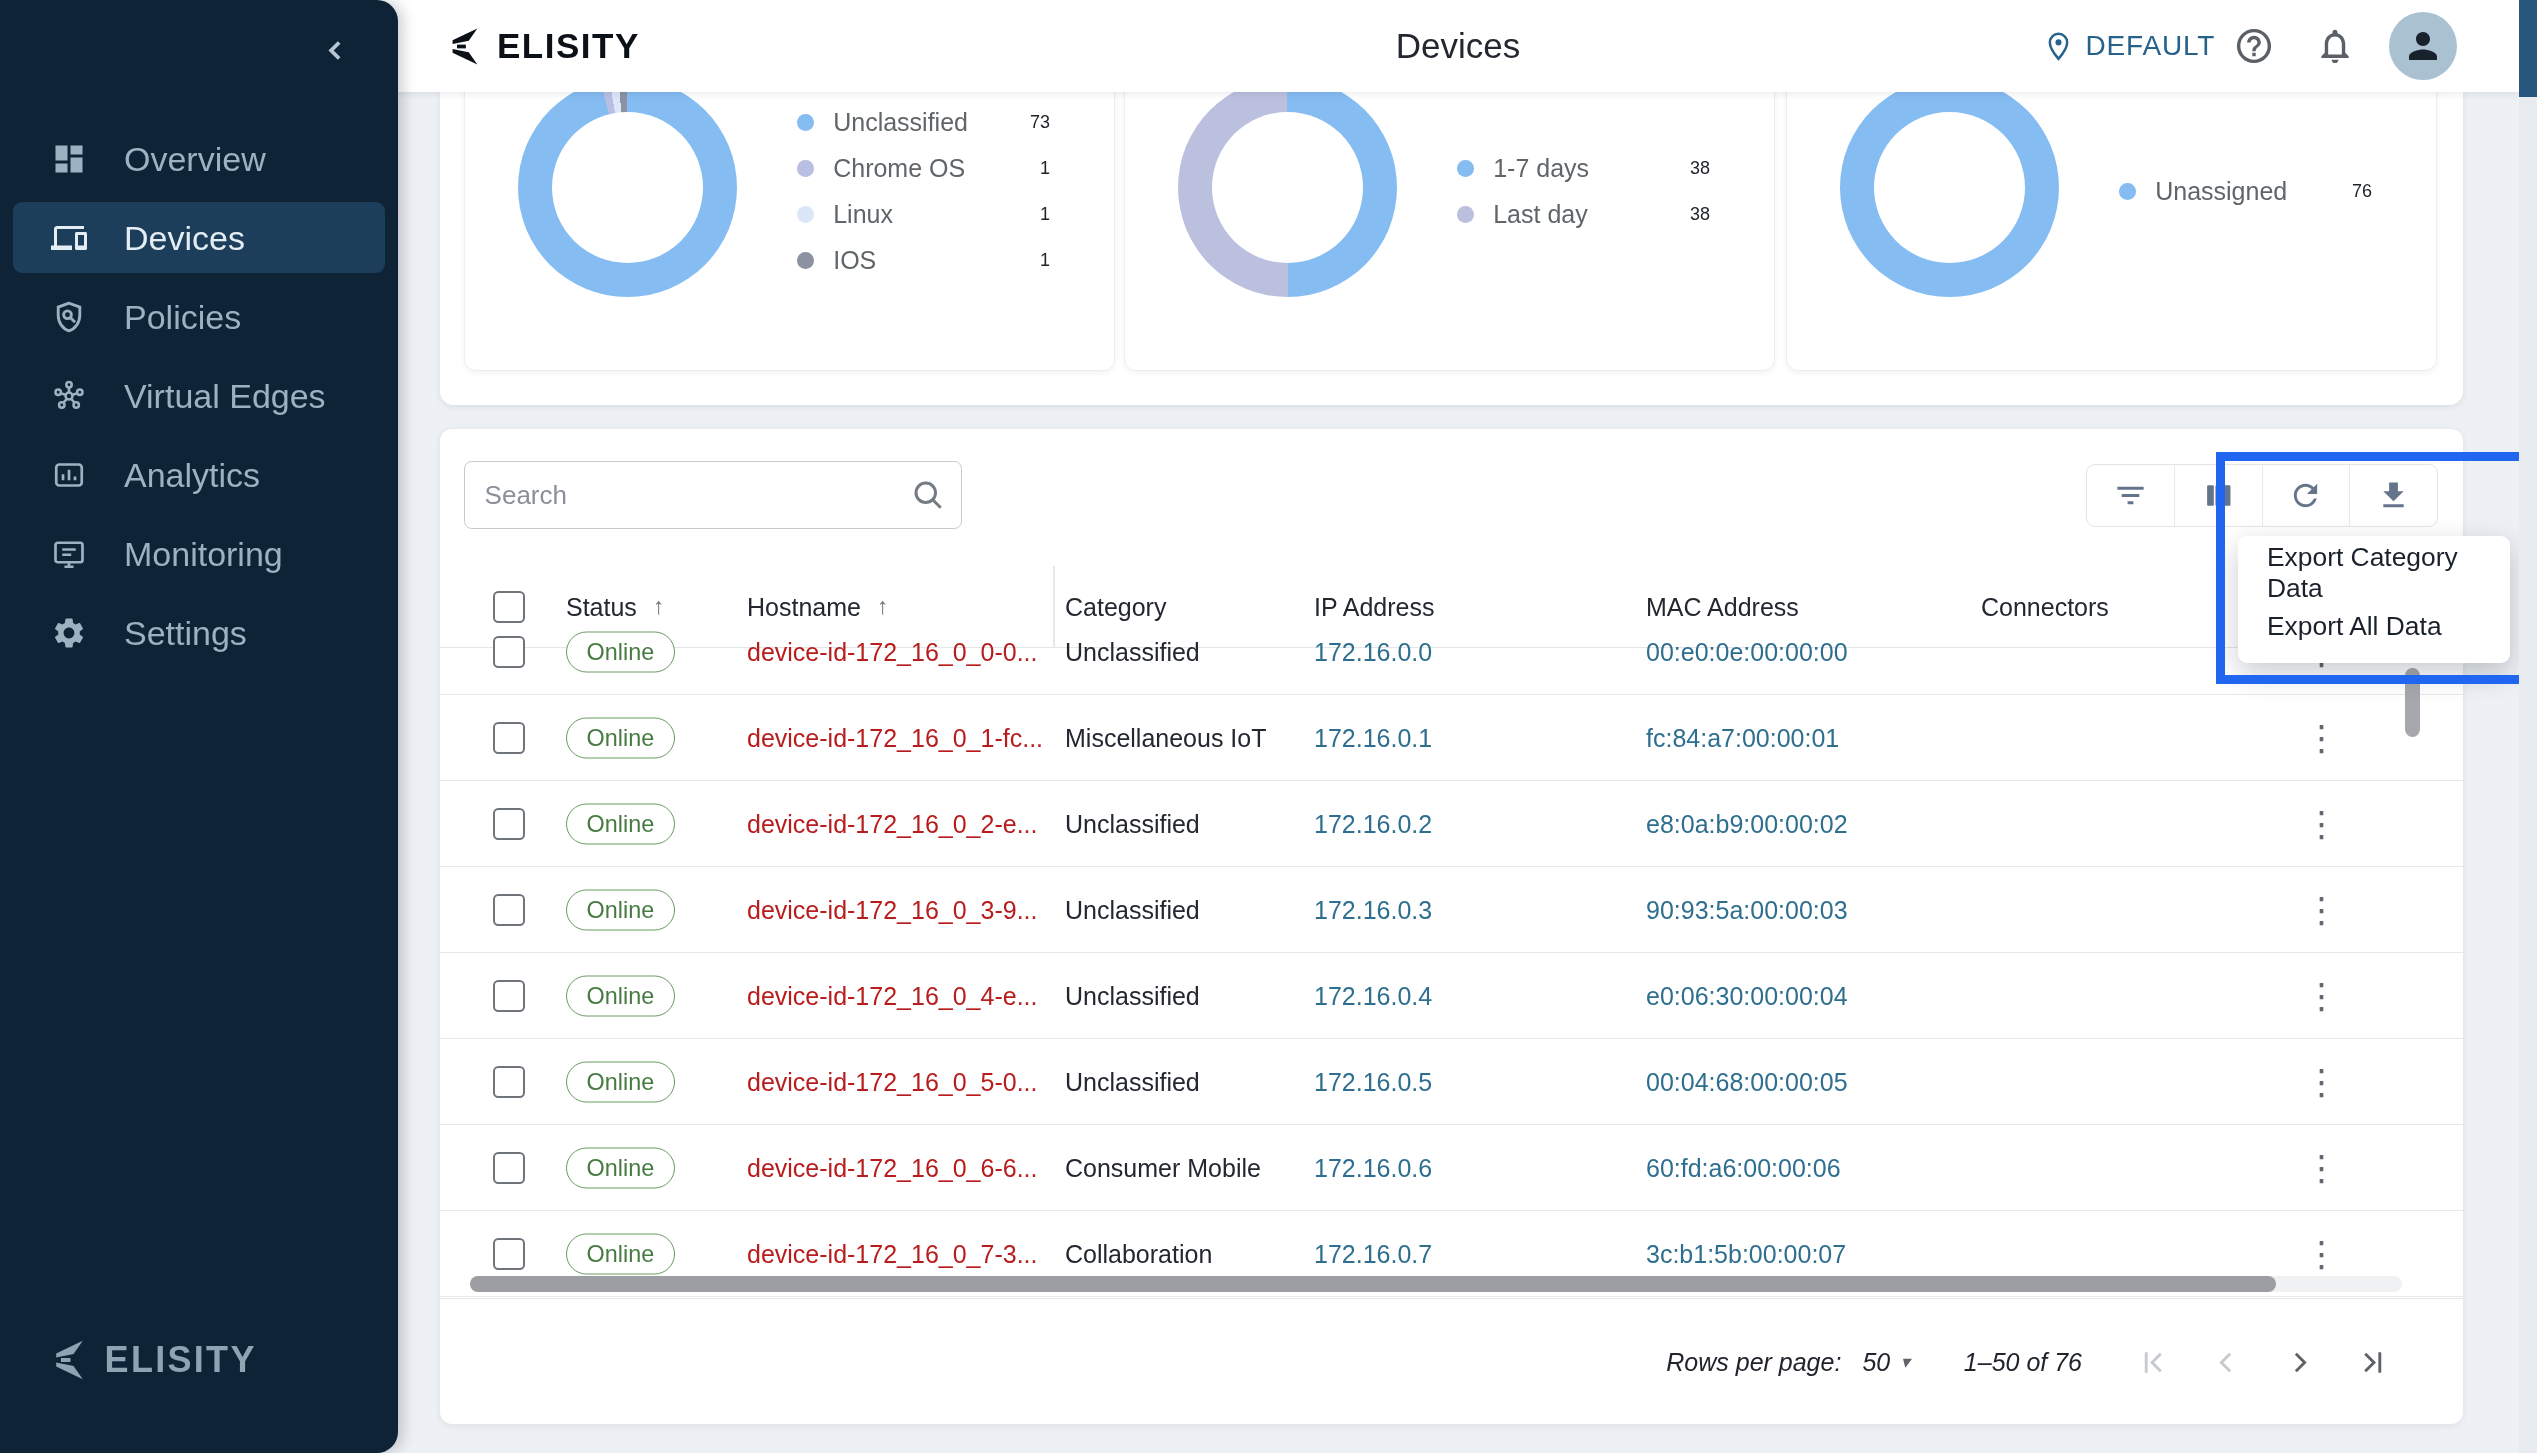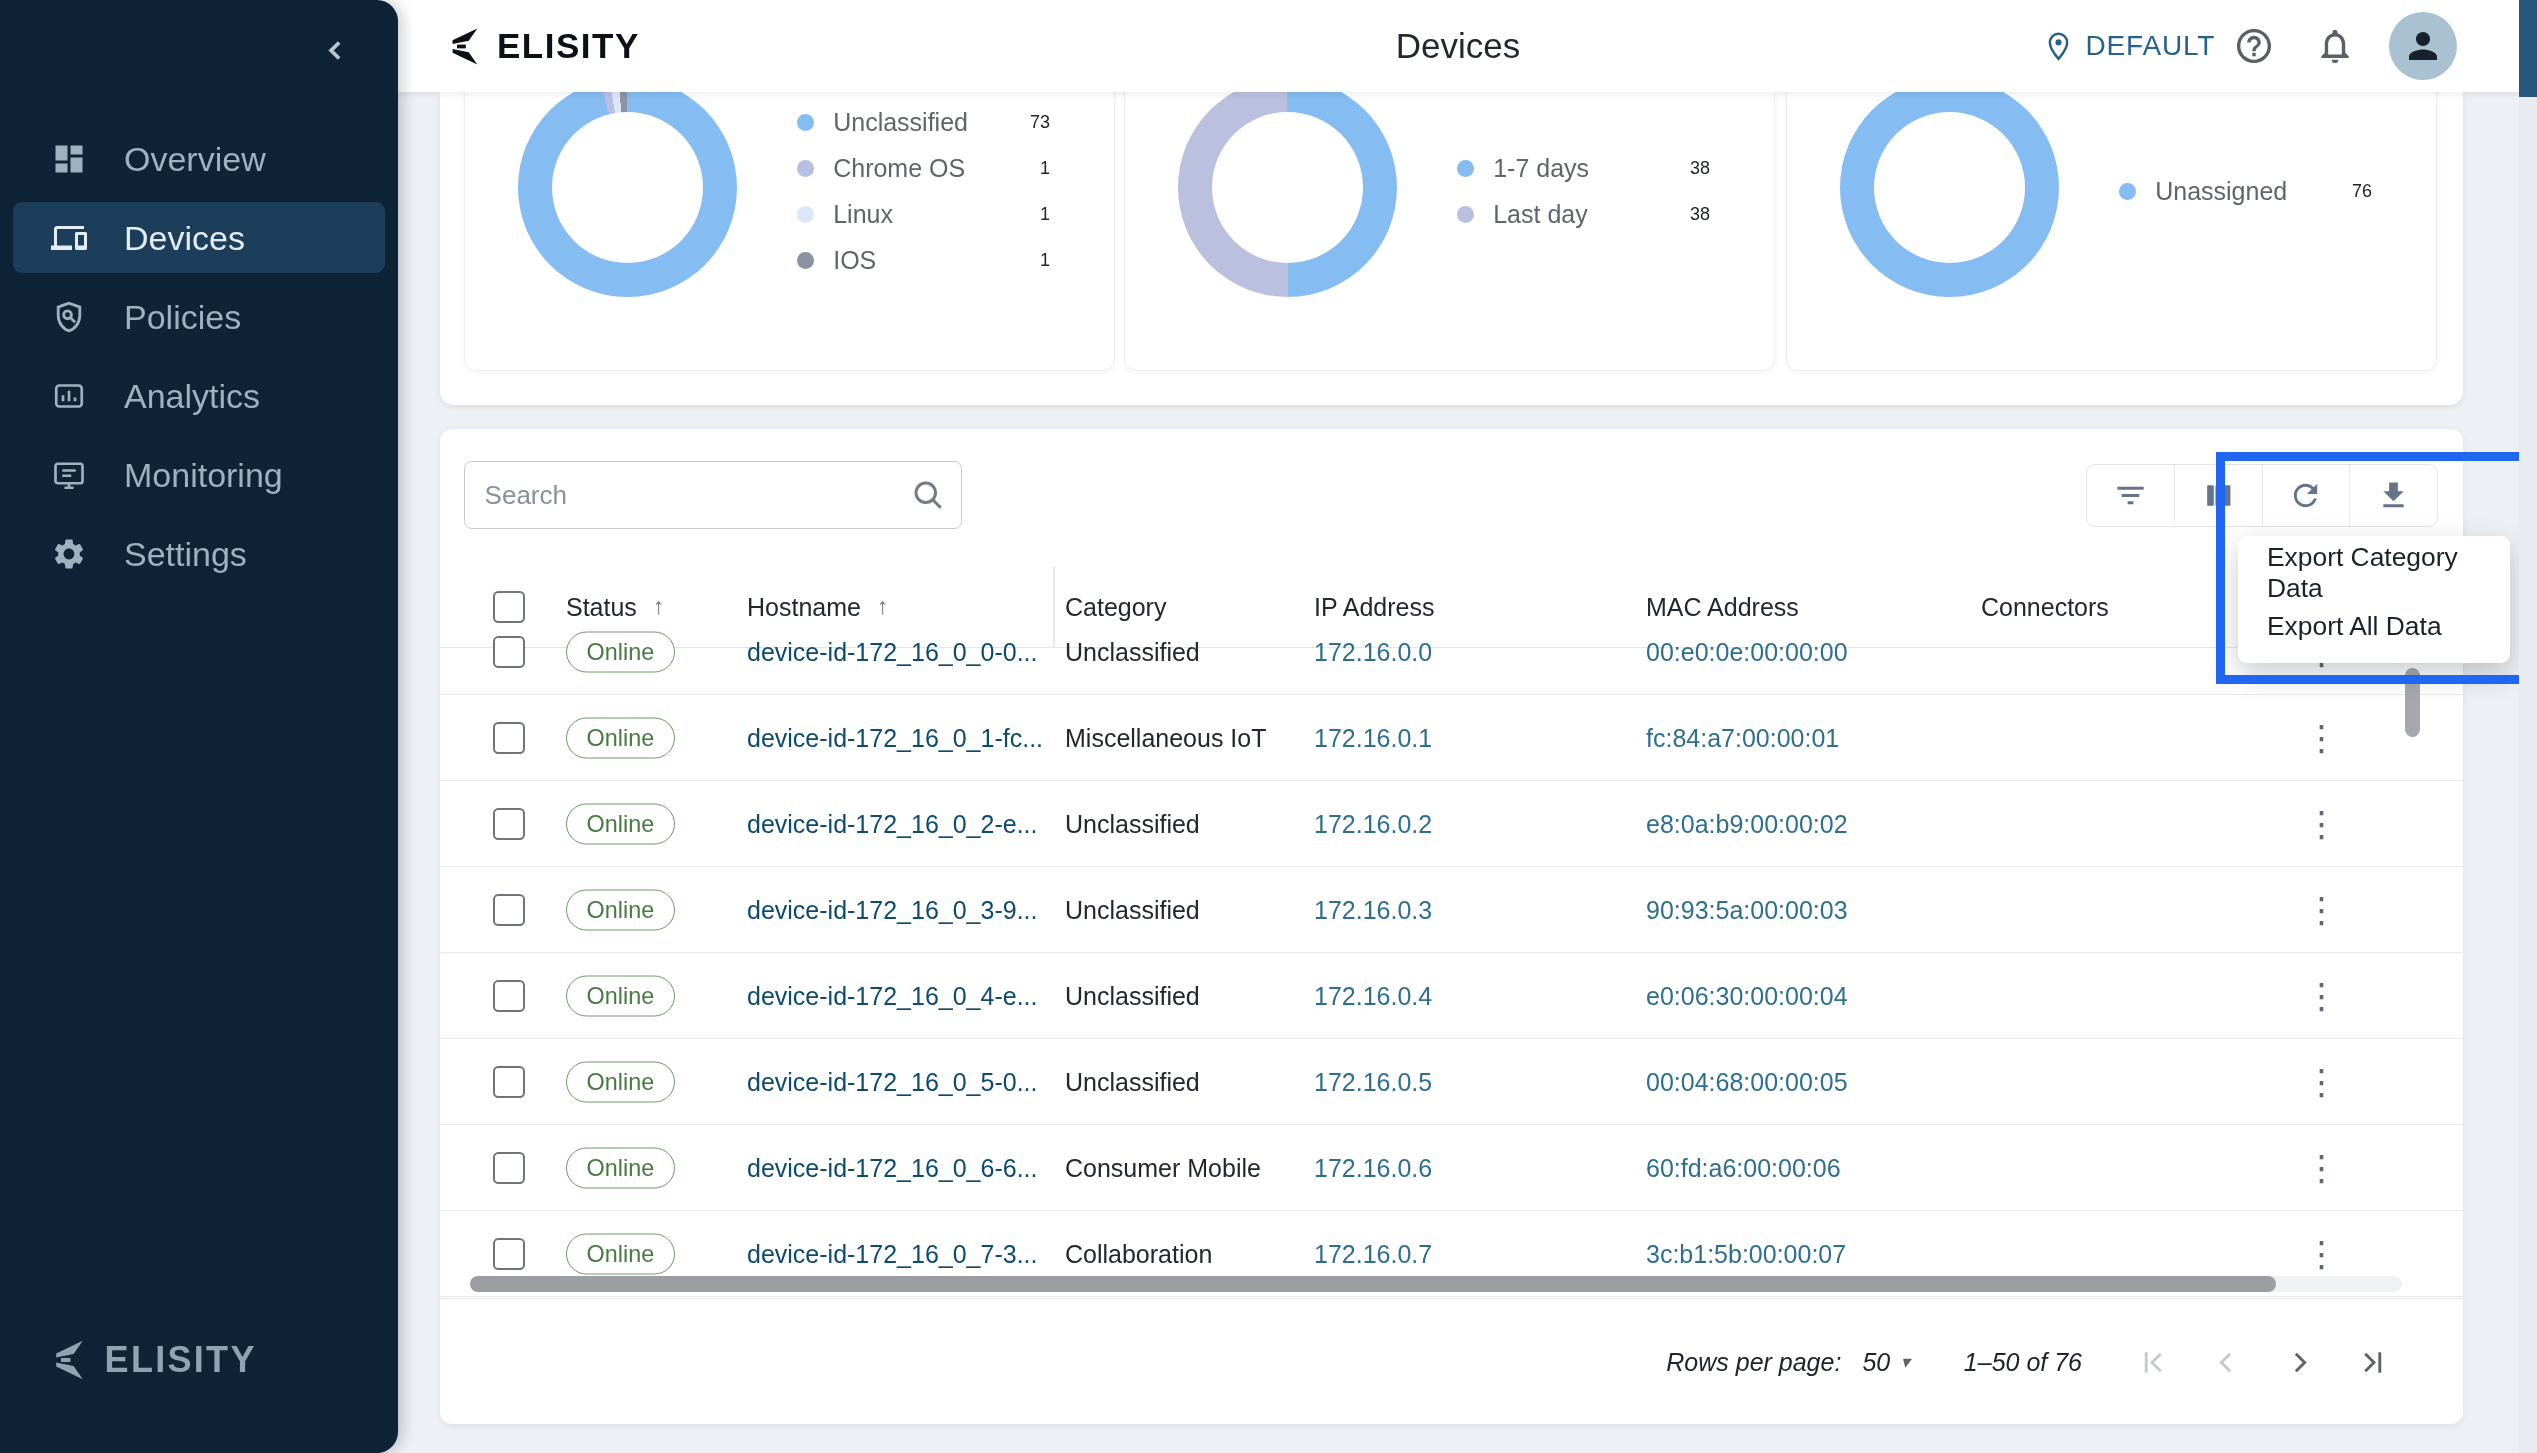--- a/index.html
+++ b/index.html
@@ -89,21 +89,21 @@
            color:#23272f; display:flex; align-items:flex-start; gap:16px; white-space:nowrap; }
   .sort { font-size:23.4px; color:#71767d; font-weight:400; }
   .vline { position:absolute; top:137px; height:731px; width:1.5px; background:#e6e8ec; }
   .vl1 { left:613px; } .vl2 { left:1798px; }
 
   .tbody { position:absolute; left:0; top:219px; width:100%; }
   .row { position:relative; height:86px; border-bottom:1.5px solid #e7e9ed; background:#fff; }
   .row.partial { height:47px; }
   .cell { position:absolute; top:50%; transform:translateY(-50%); font-size:25px; white-space:nowrap; text-decoration:none; }
   .row.partial .cell { top:3.8px; }
-  .c-check { left:53px; } .c-status { left:126px; } .c-host { left:307px; color:#0c4a6e; }
+  .c-check { left:53px; } .c-status { left:126px; } .c-host { left:307px; color:#b91c1c; }
   .c-cat { left:625px; color:#23272f; } .c-ip { left:874px; color:#2e6e8f; }
   .c-mac { left:1206px; color:#2e6e8f; } .c-kebab { left:1864px; color:#616770; font-size:35px; }
   .checkbox { display:block; width:32px; height:32px; border:2.3px solid #70757c; border-radius:5.3px; background:#fff; }
   .badge { display:inline-block; padding:6px 19.6px; border:1.5px solid #6a9a62; border-radius:26px;
            color:#477b41; font-size:23.4px; background:#fff; }
 
   .vscroll { position:absolute; left:1965px; top:239px; width:15px; height:69px; background:#a6a8ad; border-radius:7.6px; }
   .hscroll { position:absolute; left:29.5px; top:847px; width:1932px; height:16px; background:#f0f1f3; border-radius:8.3px; }
   .hthumb { position:absolute; left:0; top:0; height:16px; width:1806px; background:#9c9ea3; border-radius:8.3px; }
 
@@ -435,20 +435,34 @@
           <svg viewBox="0 0 24 24" fill="none" stroke="currentColor" stroke-width="1.9">
             <path d="M12 2.8 4.8 5.4v5.4c0 4.9 3.1 9.3 7.2 10.4 4.1-1.1 7.2-5.5 7.2-10.4V5.4L12 2.8z"></path>
             <circle cx="11" cy="10.5" r="2.6"></circle>
             <path d="m13 12.5 3 3"></path>
           </svg>
         </span>
       <span class="nav-label">Policies</span>
     </div>
     <div class="nav-item">
       <span class="nav-icon">
+          <svg viewBox="0 0 24 24" fill="none" stroke="currentColor" stroke-width="1.7">
+            <circle cx="12" cy="12" r="2.3"></circle>
+            <circle cx="12" cy="4.5" r="1.8"></circle>
+            <circle cx="4.8" cy="9.5" r="1.8"></circle>
+            <circle cx="7.2" cy="18" r="1.8"></circle>
+            <circle cx="16.8" cy="18" r="1.8"></circle>
+            <circle cx="19.2" cy="9.5" r="1.8"></circle>
+            <path d="M12 6.3v3.4M6.5 10.1l3.4 1.2M8.1 16.6l2.5-2.7M15.9 16.6l-2.5-2.7M17.5 10.1l-3.4 1.2"></path>
+          </svg>
+        </span>
+      <span class="nav-label">Virtual Edges</span>
+    </div>
+    <div class="nav-item">
+      <span class="nav-icon">
           <svg viewBox="0 0 24 24" fill="none" stroke="currentColor" stroke-width="1.8">
             <rect x="3.5" y="5" width="17" height="14" rx="2"></rect>
             <path d="M8 15.5v-4M12 15.5v-7M16 15.5v-2.5"></path>
           </svg>
         </span>
       <span class="nav-label">Analytics</span>
     </div>
     <div class="nav-item">
       <span class="nav-icon">
           <svg viewBox="0 0 24 24" fill="none" stroke="currentColor" stroke-width="1.8">

